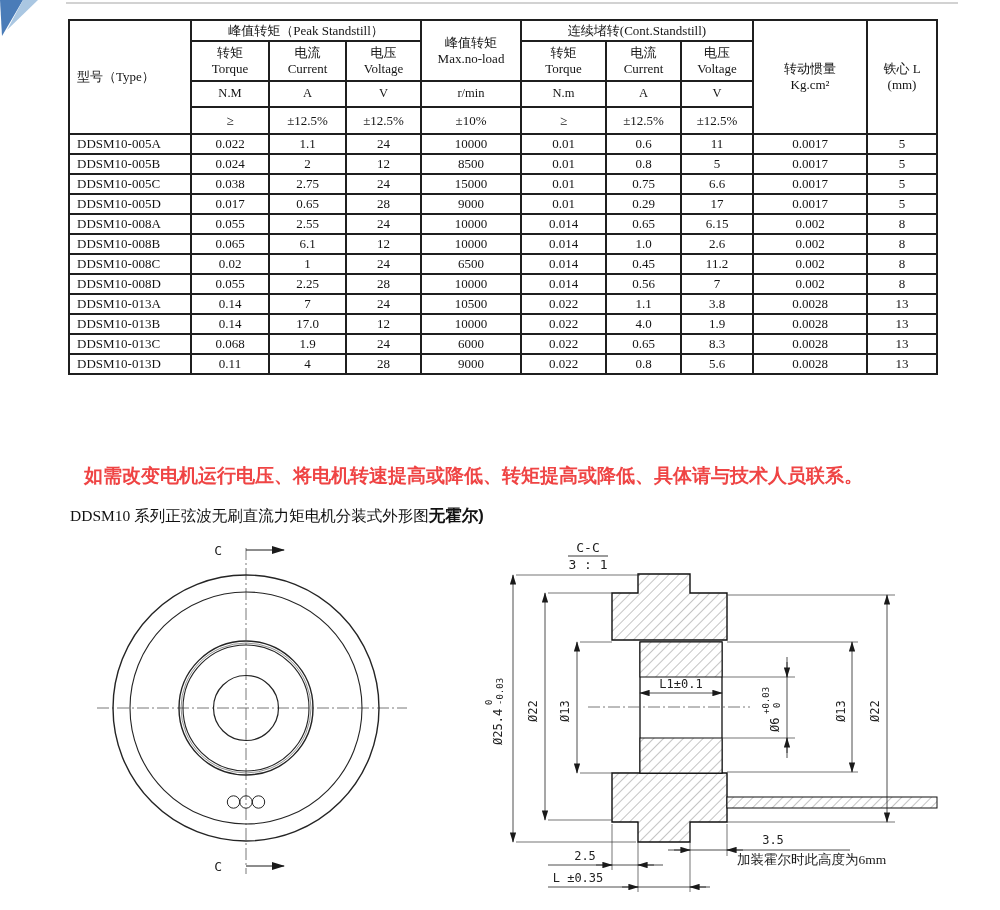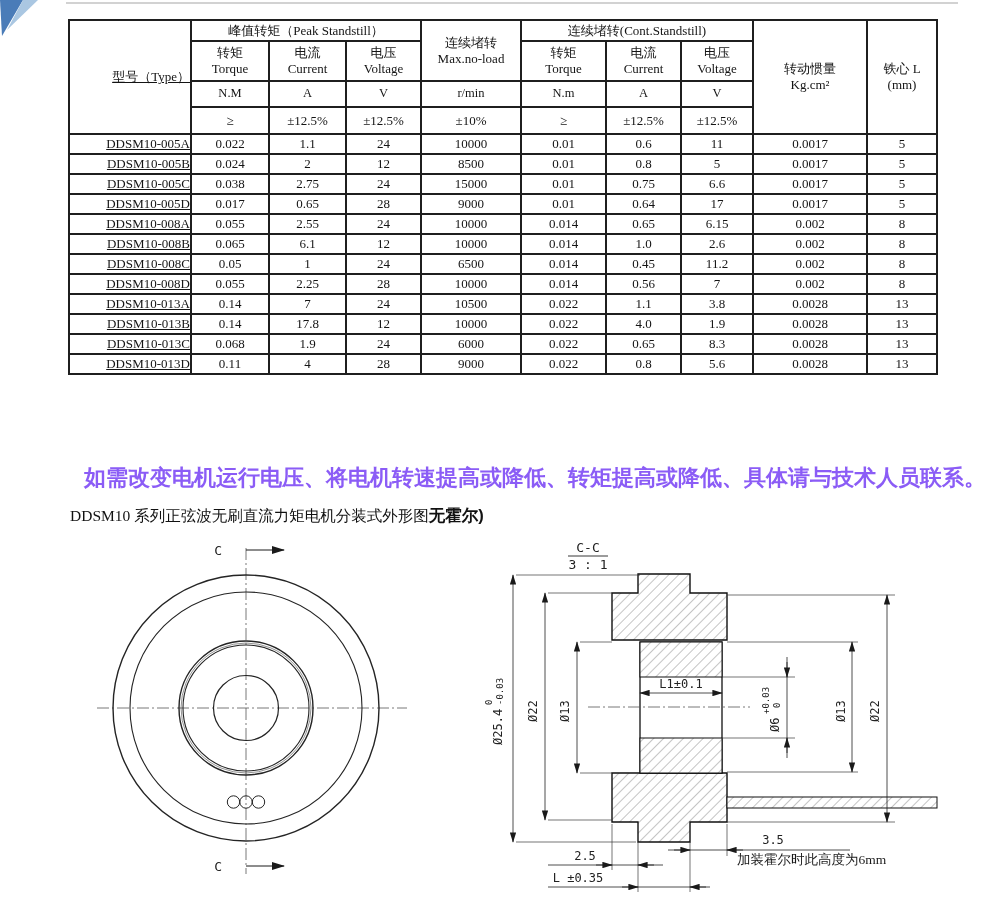--- a/index.html
+++ b/index.html
@@ -6,31 +6,31 @@
   #page{position:relative;width:1000px;height:910px;background:#ffffff;overflow:hidden;
         font-family:"Liberation Serif","DejaVu Serif",serif;color:#141414;}
   
   .scanline{position:absolute;left:66px;top:2px;width:892px;height:2px;background:#d2d2d2;}
   
   .corner{position:absolute;left:0;top:0;}
   
   #spec-table{position:absolute;left:68px;top:19px;width:868px;border-collapse:collapse;
       table-layout:fixed;font-size:13px;line-height:1.22;}
   #spec-table td{border:2px solid #1f1f1f;text-align:center;vertical-align:middle;padding:0;overflow:hidden;}
-  #spec-table .ctype{text-align:right;text-decoration:underline;}
+  #spec-table .ctype{text-align:left;padding-left:7px;}
   tr.h-group{height:21px;}
   tr.h-names{height:40px;}
   tr.h-units{height:26px;}
   tr.h-tol{height:27px;}
   tbody.data-rows tr{height:20px;}
   .u12{font-size:12.5px;}
   
   .red-note{position:absolute;left:84px;top:463px;width:880px;
      font-family:"Liberation Sans","DejaVu Sans",sans-serif;font-weight:bold;
-     font-size:22px;color:#8b5cf6;letter-spacing:0px;white-space:nowrap;}
+     font-size:19px;color:#ef4444;letter-spacing:0px;white-space:nowrap;}
   
   .caption{position:absolute;left:70px;top:505px;font-size:15.5px;color:#111;}
   .caption b{font-family:"Liberation Sans","DejaVu Sans",sans-serif;font-size:16.5px;}
   
   .drawing{position:absolute;left:0;top:540px;width:1000px;height:370px;}
   .cad{font-family:"DejaVu Sans Mono","Liberation Mono",monospace;font-size:13px;fill:#222;}
   .cad12{font-family:"DejaVu Sans Mono","Liberation Mono",monospace;font-size:12px;fill:#222;}
   .cad9{font-family:"DejaVu Sans Mono","Liberation Mono",monospace;font-size:9px;fill:#222;}
   .cn13{font-family:"Liberation Serif","DejaVu Serif",serif;font-size:13.5px;fill:#1a1a1a;}
   .ol{fill:none;stroke:#242424;}
@@ -61,21 +61,21 @@
         <col style="width:75px">
         <col style="width:72px">
       <col style="width:114px">
         <col style="width:70px">
     </colgroup>
     <tbody>
       <tr class="h-group">
         <td rowspan="4" class="ctype">型号（Type）</td>
         <td colspan="3">峰值转矩（Peak Standstill）</td>
         <td rowspan="2">
-          <div>连续堵转</div>
+          <div>峰值转矩</div>
           <div>Max.no-load</div>
         </td>
         <td colspan="3">连续堵转(Cont.Standstill)</td>
         <td rowspan="4">
           <div>转动惯量</div>
           <div>Kg.cm²</div>
         </td>
         <td rowspan="4">
           <div>铁心 L</div>
           <div>(mm)</div>
@@ -163,21 +163,21 @@
           <td>0.0017</td>
           <td>5</td>
         </tr>
         <tr>
           <td class="ctype">DDSM10-005D</td>
           <td>0.017</td>
           <td>0.65</td>
           <td>28</td>
           <td>9000</td>
           <td>0.01</td>
-          <td>0.64</td>
+          <td>0.29</td>
           <td>17</td>
           <td>0.0017</td>
           <td>5</td>
         </tr>
         <tr>
           <td class="ctype">DDSM10-008A</td>
           <td>0.055</td>
           <td>2.55</td>
           <td>24</td>
           <td>10000</td>
@@ -194,21 +194,21 @@
           <td>12</td>
           <td>10000</td>
           <td>0.014</td>
           <td>1.0</td>
           <td>2.6</td>
           <td>0.002</td>
           <td>8</td>
         </tr>
         <tr>
           <td class="ctype">DDSM10-008C</td>
-          <td>0.05</td>
+          <td>0.02</td>
           <td>1</td>
           <td>24</td>
           <td>6500</td>
           <td>0.014</td>
           <td>0.45</td>
           <td>11.2</td>
           <td>0.002</td>
           <td>8</td>
         </tr>
         <tr>
@@ -231,21 +231,21 @@
           <td>10500</td>
           <td>0.022</td>
           <td>1.1</td>
           <td>3.8</td>
           <td>0.0028</td>
           <td>13</td>
         </tr>
         <tr>
           <td class="ctype">DDSM10-013B</td>
           <td>0.14</td>
-          <td>17.8</td>
+          <td>17.0</td>
           <td>12</td>
           <td>10000</td>
           <td>0.022</td>
           <td>4.0</td>
           <td>1.9</td>
           <td>0.0028</td>
           <td>13</td>
         </tr>
         <tr>
           <td class="ctype">DDSM10-013C</td>

